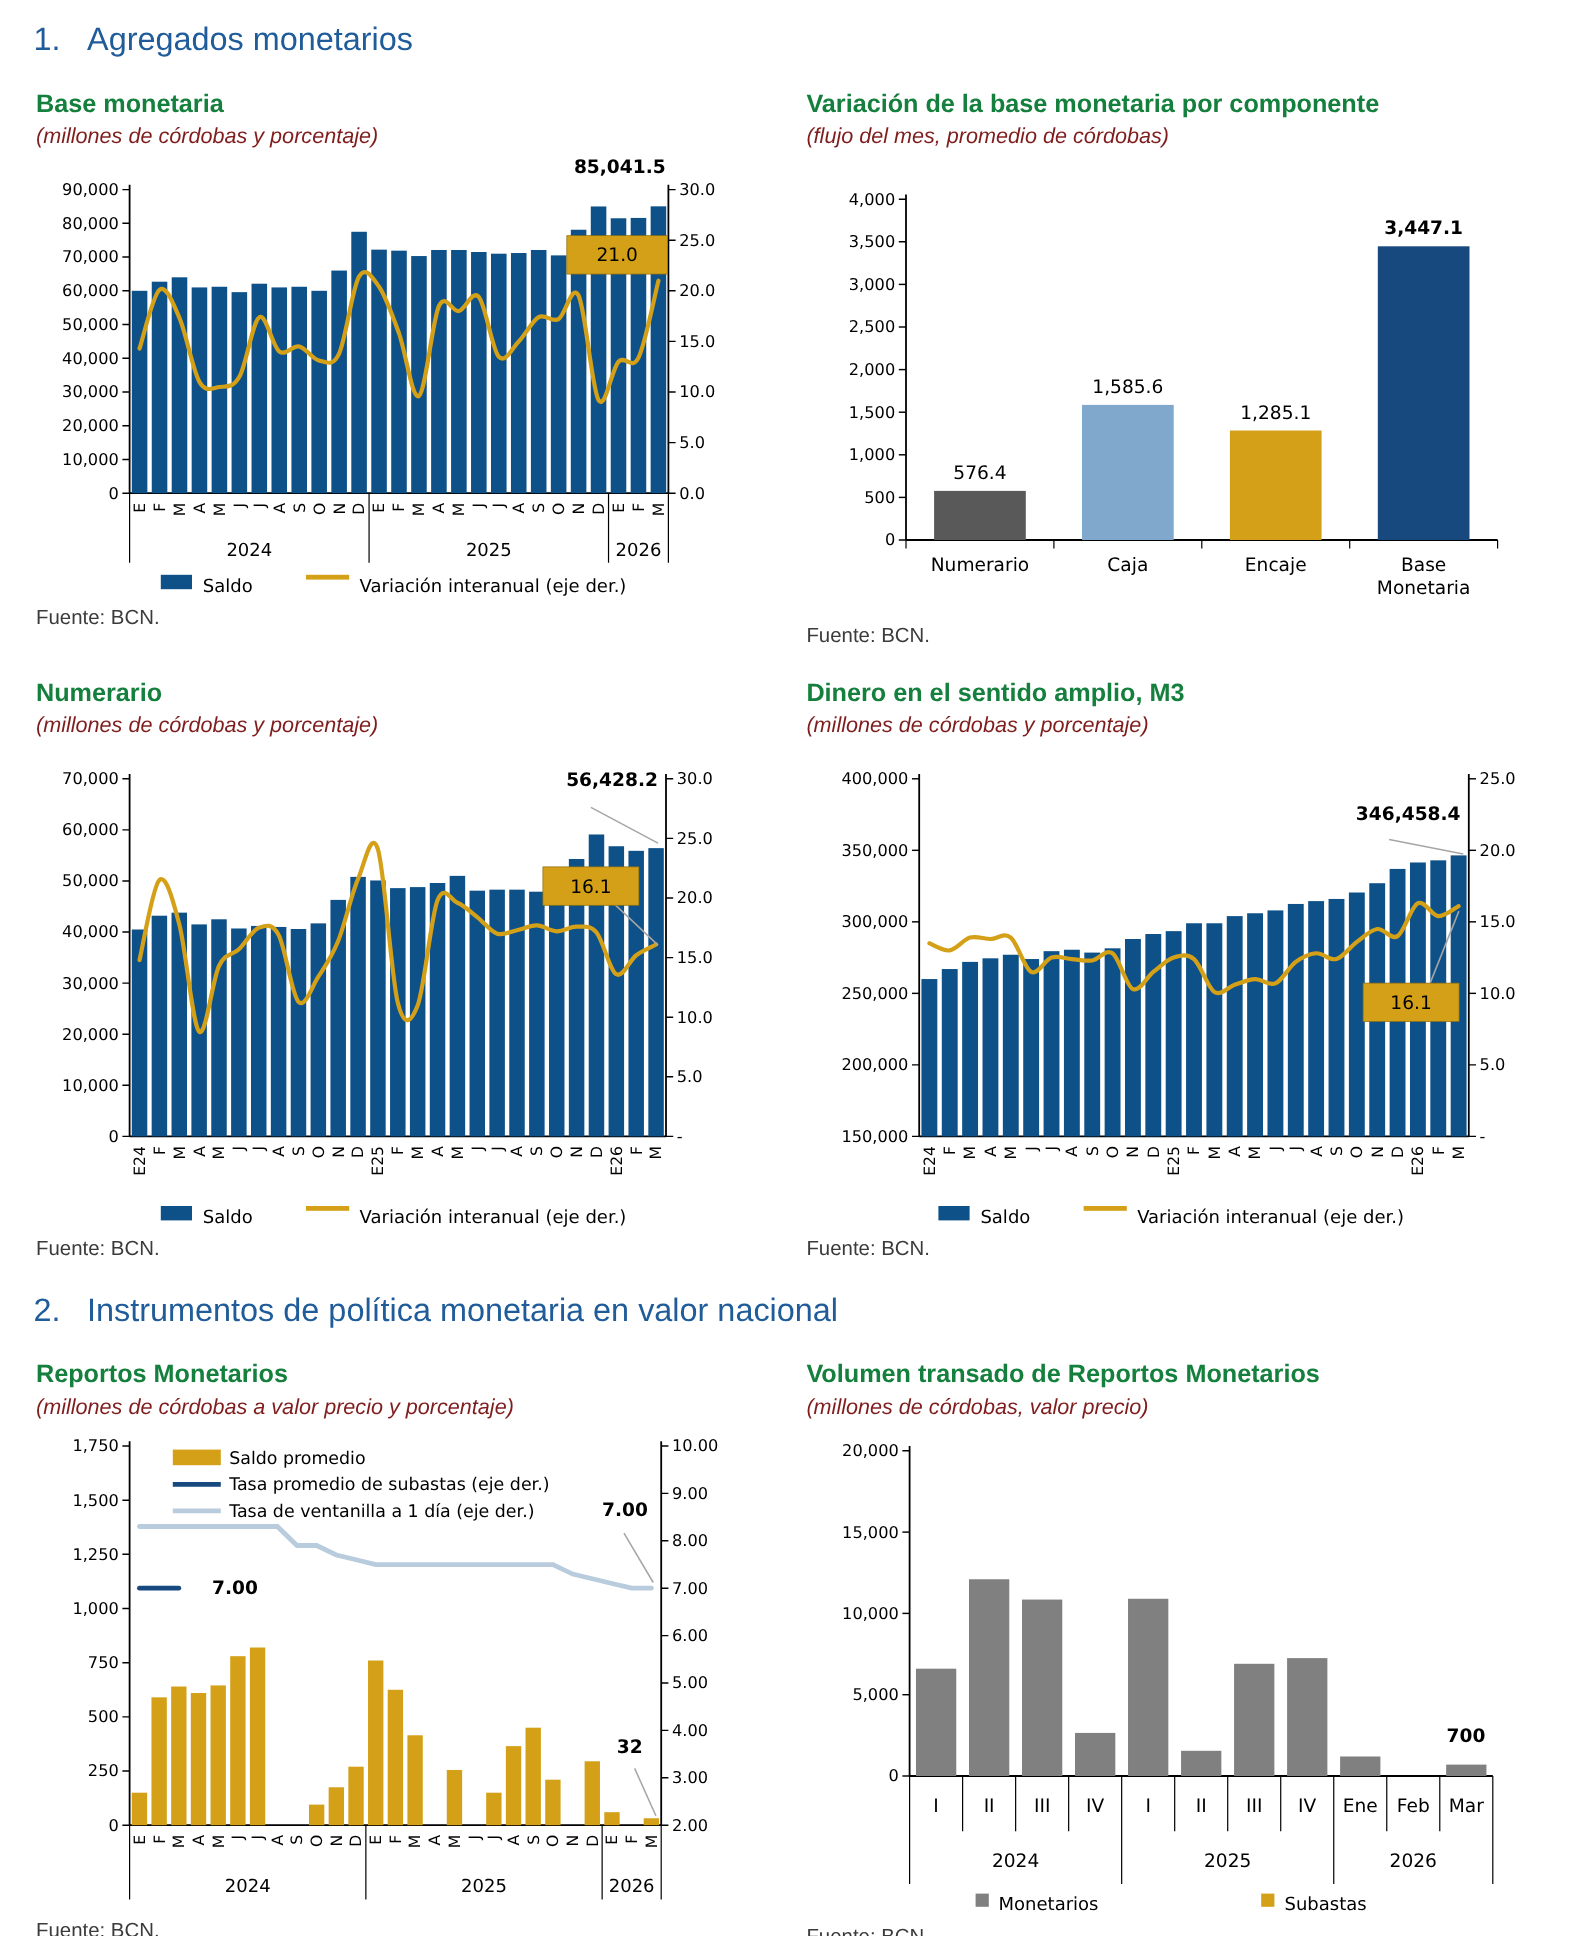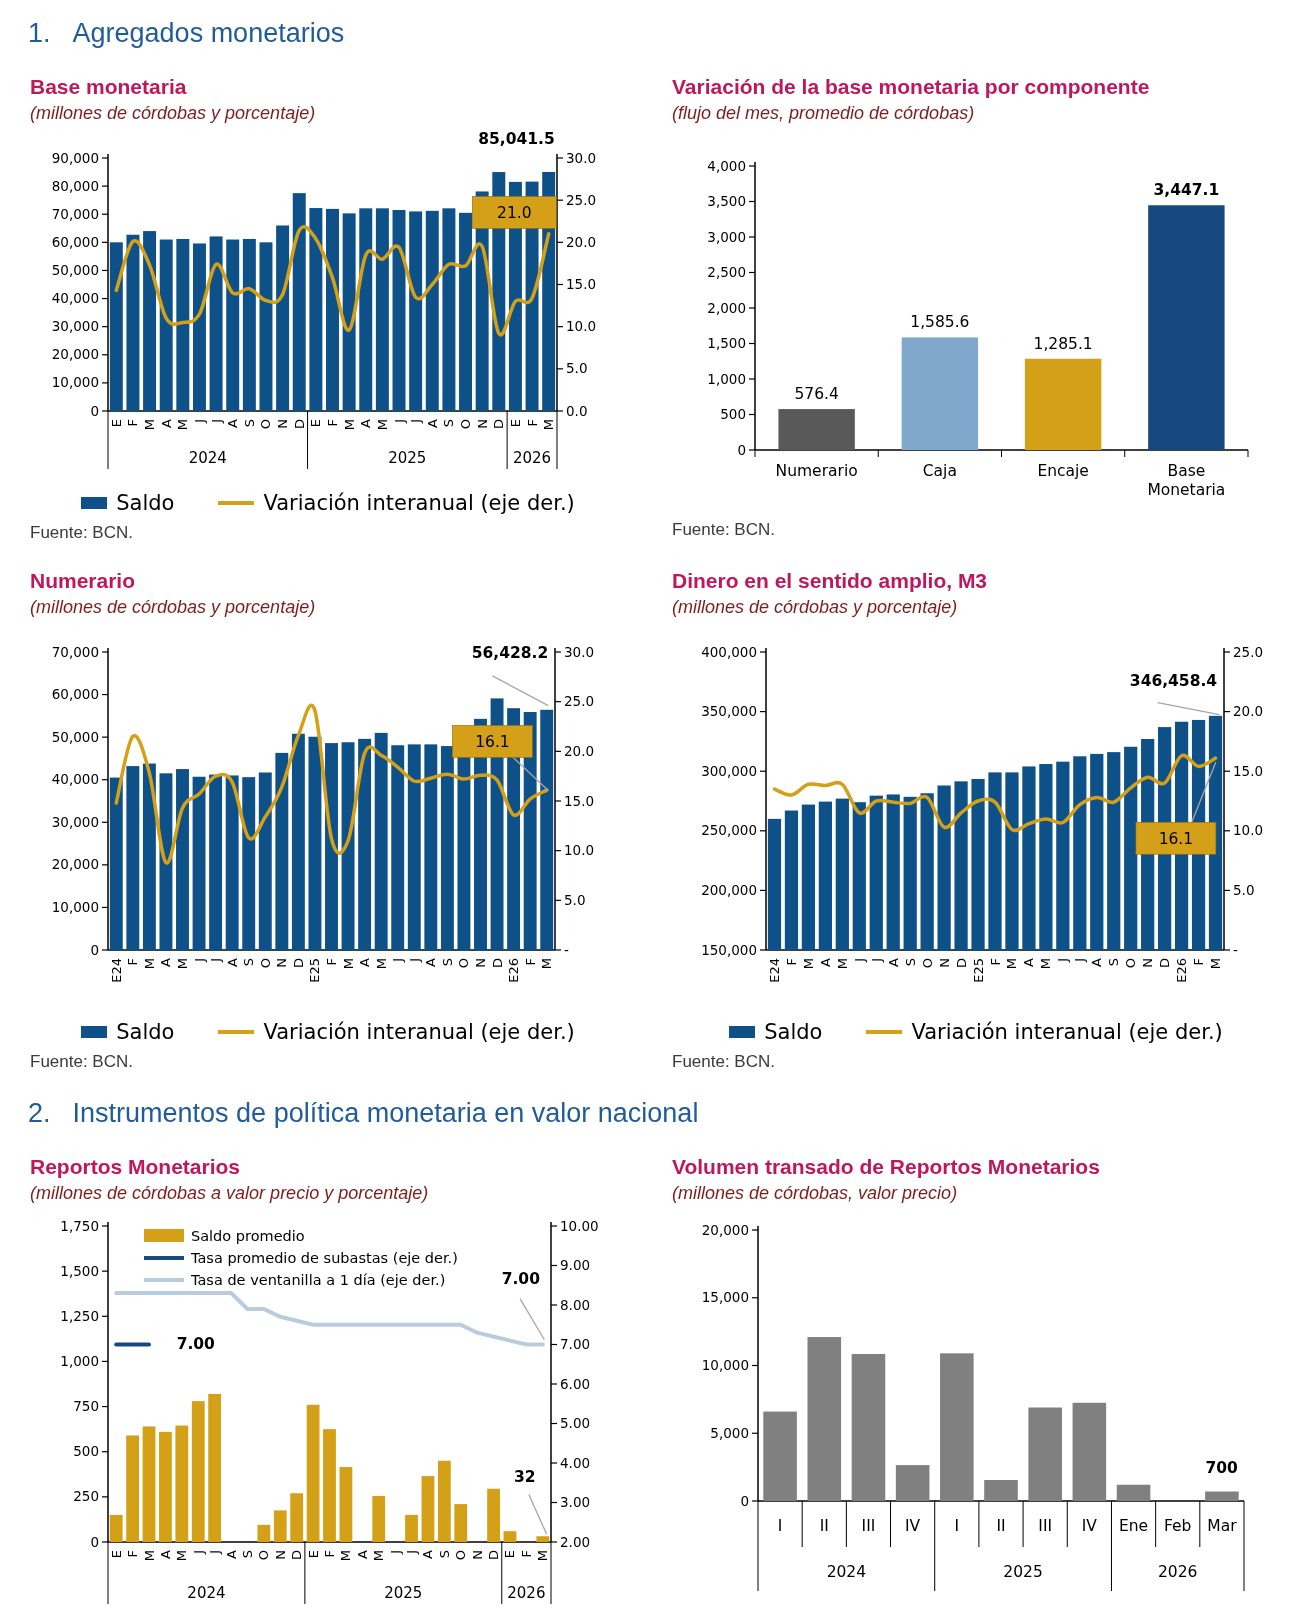--- a/index.html
+++ b/index.html
@@ -1,24 +1,24 @@
 <!DOCTYPE html>
 <html><head>
 <meta charset="utf-8">
 <style>
   html,body{margin:0;padding:0;background:#ffffff;}
   body{width:1310px;font-family:"Liberation Sans",sans-serif;color:#000;}
   .page{padding:10px 28px 24px 28px;}
   h1.sec{color:#1f5c99;font-size:27px;font-weight:500;margin:8px 0 26px 0;display:flex;gap:22px;align-items:baseline;}
   .grid{display:grid;grid-template-columns:600px 612px;column-gap:42px;margin-bottom:26px;align-items:start;}
   figure{margin:0;}
-  .c-title{color:#be185d;font-size:21px;font-weight:700;margin:0 0 4px 2px;}
+  .c-title{color:#15803d;font-size:21px;font-weight:700;margin:0 0 4px 2px;}
   .c-sub{font-size:18px;font-style:italic;color:#7f1d1d;margin:0 0 8px 2px;}
   .fuente{font-size:17px;color:#3b3b3b;margin:8px 0 0 2px;}
-  .legend{display:flex;justify-content:center;align-items:center;gap:9px;font-size:21px;font-family:"DejaVu Sans",sans-serif;margin-top:14px;}
+  .legend{display:flex;justify-content:center;align-items:flex-start;gap:9px;font-size:15px;font-family:"DejaVu Sans",sans-serif;margin-top:2px;}
   .legend .gap{width:26px;}
   .sw{display:inline-block;}
   .sw.rect{width:26px;height:12px;}
   .sw.line{width:36px;height:4px;}
   .sw.sq{width:11px;height:11px;}
   svg{display:block;}
   svg text{font-family:"DejaVu Sans",sans-serif;fill:#000;}
 </style>
 </head>
 <body>

